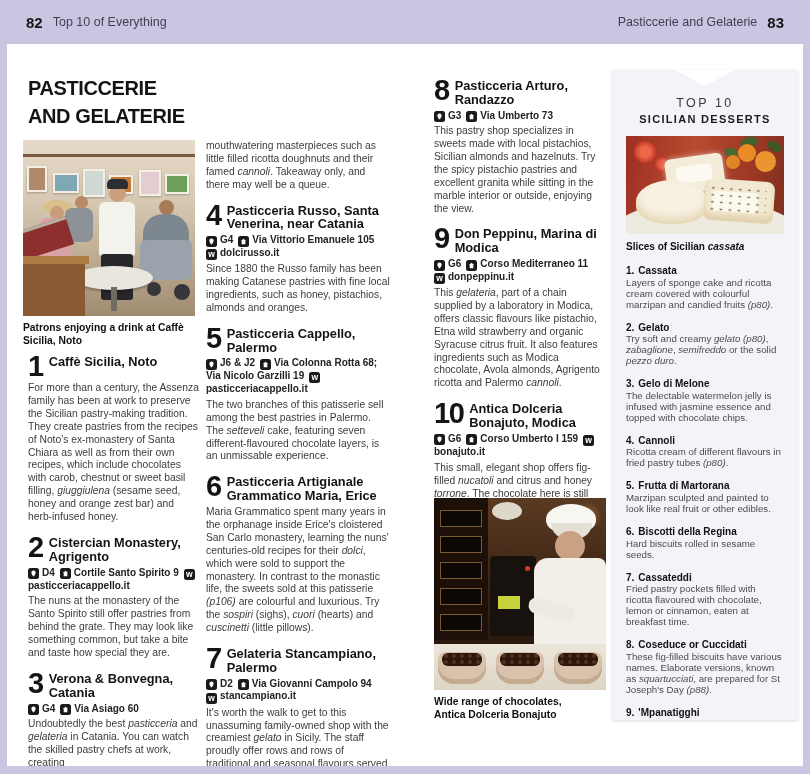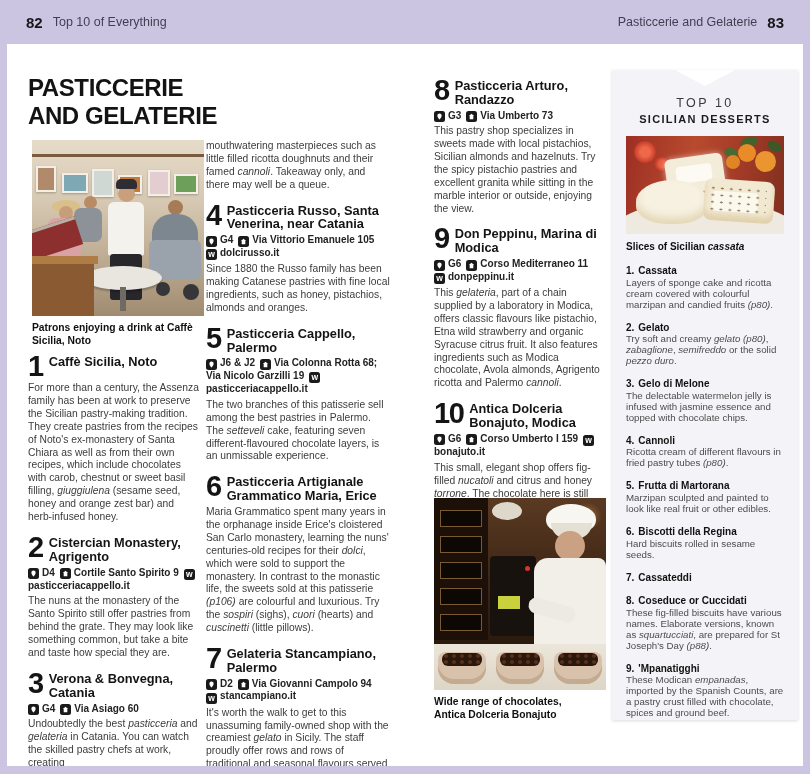--- a/index.html
+++ b/index.html
@@ -8,21 +8,21 @@
   
   .frame-top{position:absolute;left:0;top:0;width:810px;height:44px;background:#cbc5e2;
              display:flex;justify-content:space-between;align-items:center;padding:0 26px;box-sizing:border-box;z-index:5;}
   .frame-left{position:absolute;left:0;top:0;width:7px;height:774px;background:#cbc5e2;z-index:4;}
   .frame-right{position:absolute;right:0;top:0;width:7px;height:774px;background:#cbc5e2;z-index:4;}
   .frame-bottom{position:absolute;left:0;bottom:0;width:810px;height:8px;background:#cbc5e2;z-index:4;}
   .hgroup{display:flex;align-items:center;gap:10px;}
   .hnum{font-weight:bold;font-size:15px;color:#161616;}
   .htitle{font-size:12.5px;color:#423e52;}
   
-  .main-title{position:absolute;left:28px;top:74px;width:330px;font-size:24px;line-height:28px;
+  .main-title{position:absolute;left:28px;top:74px;width:330px;font-size:20px;line-height:28px;
               font-weight:bold;letter-spacing:-0.4px;color:#131313;}
   
   .col{position:absolute;}
   .col1-entries{left:28px;top:354px;width:172px;}
   .col2{left:206px;top:140px;width:184px;}
   .col3{left:434px;top:78px;width:172px;}
   
   .entry{margin-bottom:11px;}
   .entry-head{display:flex;align-items:flex-start;gap:6px;}
   .enum{font-size:29px;line-height:25px;font-weight:bold;letter-spacing:-1.5px;color:#141414;}
@@ -136,21 +136,21 @@
 </div>
 <div class="frame-left"></div>
 <div class="frame-right"></div>
 <div class="frame-bottom"></div>
 
 <div class="main-title">
   <div>PASTICCERIE</div>
   <div>AND GELATERIE</div>
 </div>
 
-<div class="col" style="left:32px;top:140px;width:172px;">
+<div class="col" style="left:23px;top:140px;width:172px;">
   <div class="photo cafe">
     <div class="cf-rail"></div>
     <div class="cf-frame cf-f1"></div>
     <div class="cf-frame cf-f2"></div>
     <div class="cf-frame cf-f3"></div>
     <div class="cf-frame cf-f4"></div>
     <div class="cf-frame cf-f5"></div>
     <div class="cf-frame cf-f6"></div>
     <div class="cf-lady-hat"></div>
     <div class="cf-lady-head"></div>
@@ -416,20 +416,21 @@
     <div class="sb-item">
       <div class="sb-name"><span class="sb-num">5.</span><span>Frutta di Martorana</span></div>
       <div class="sb-desc">Marzipan sculpted and painted to look like real fruit or other edibles.</div>
     </div>
     <div class="sb-item">
       <div class="sb-name"><span class="sb-num">6.</span><span>Biscotti della Regina</span></div>
       <div class="sb-desc">Hard biscuits rolled in sesame seeds.</div>
     </div>
     <div class="sb-item">
       <div class="sb-name"><span class="sb-num">7.</span><span>Cassateddi</span></div>
+      <div class="sb-desc">Fried pastry pockets filled with ricotta flavoured with chocolate, lemon or cinnamon, eaten at breakfast time.</div>
     </div>
     <div class="sb-item">
       <div class="sb-name"><span class="sb-num">8.</span><span>Coseduce or Cuccidati</span></div>
       <div class="sb-desc">These fig-filled biscuits have various names. Elaborate versions, known as <i>squartucciati</i>, are prepared for St Joseph's Day <i>(p88)</i>.</div>
     </div>
     <div class="sb-item">
       <div class="sb-name"><span class="sb-num">9.</span><span>'Mpanatigghi</span></div>
       <div class="sb-desc">These Modican <i>empanadas</i>, imported by the Spanish Counts, are a pastry crust filled with chocolate, spices and ground beef.</div>
     </div>
 

